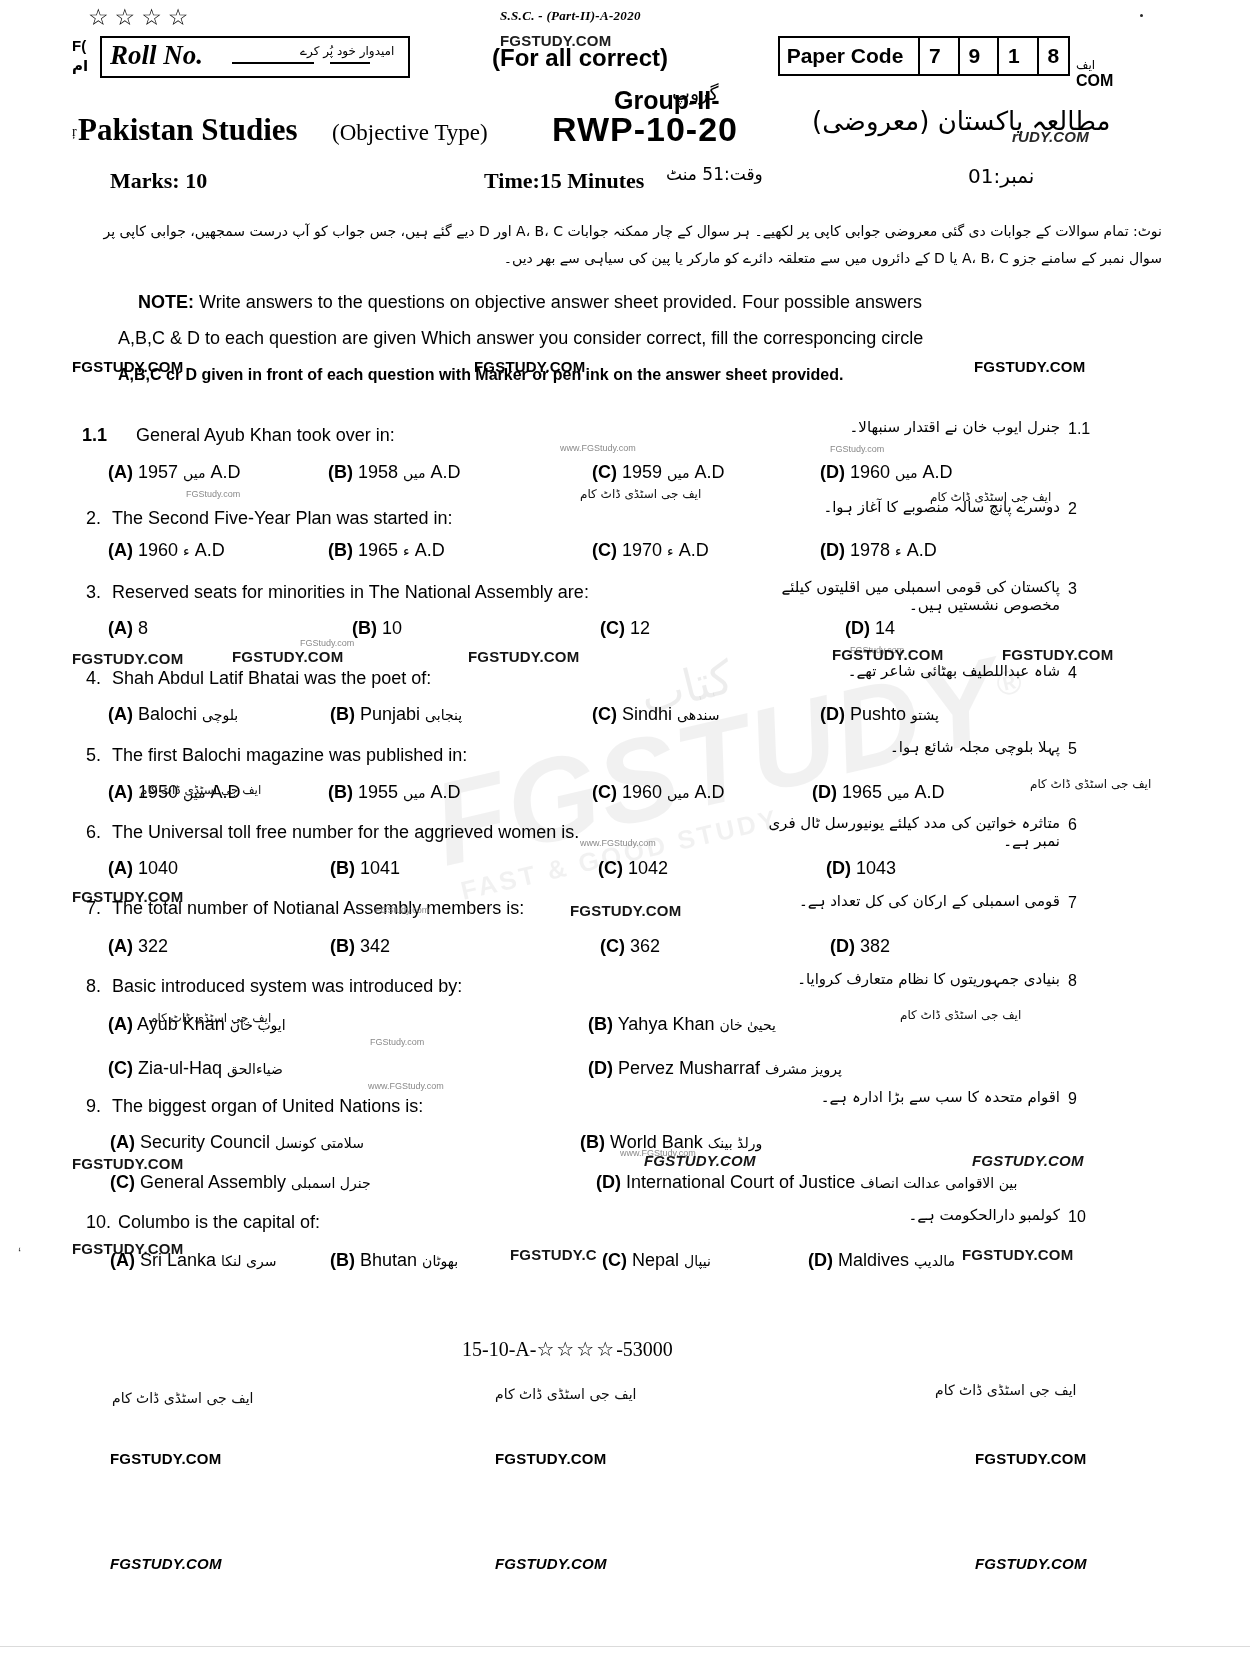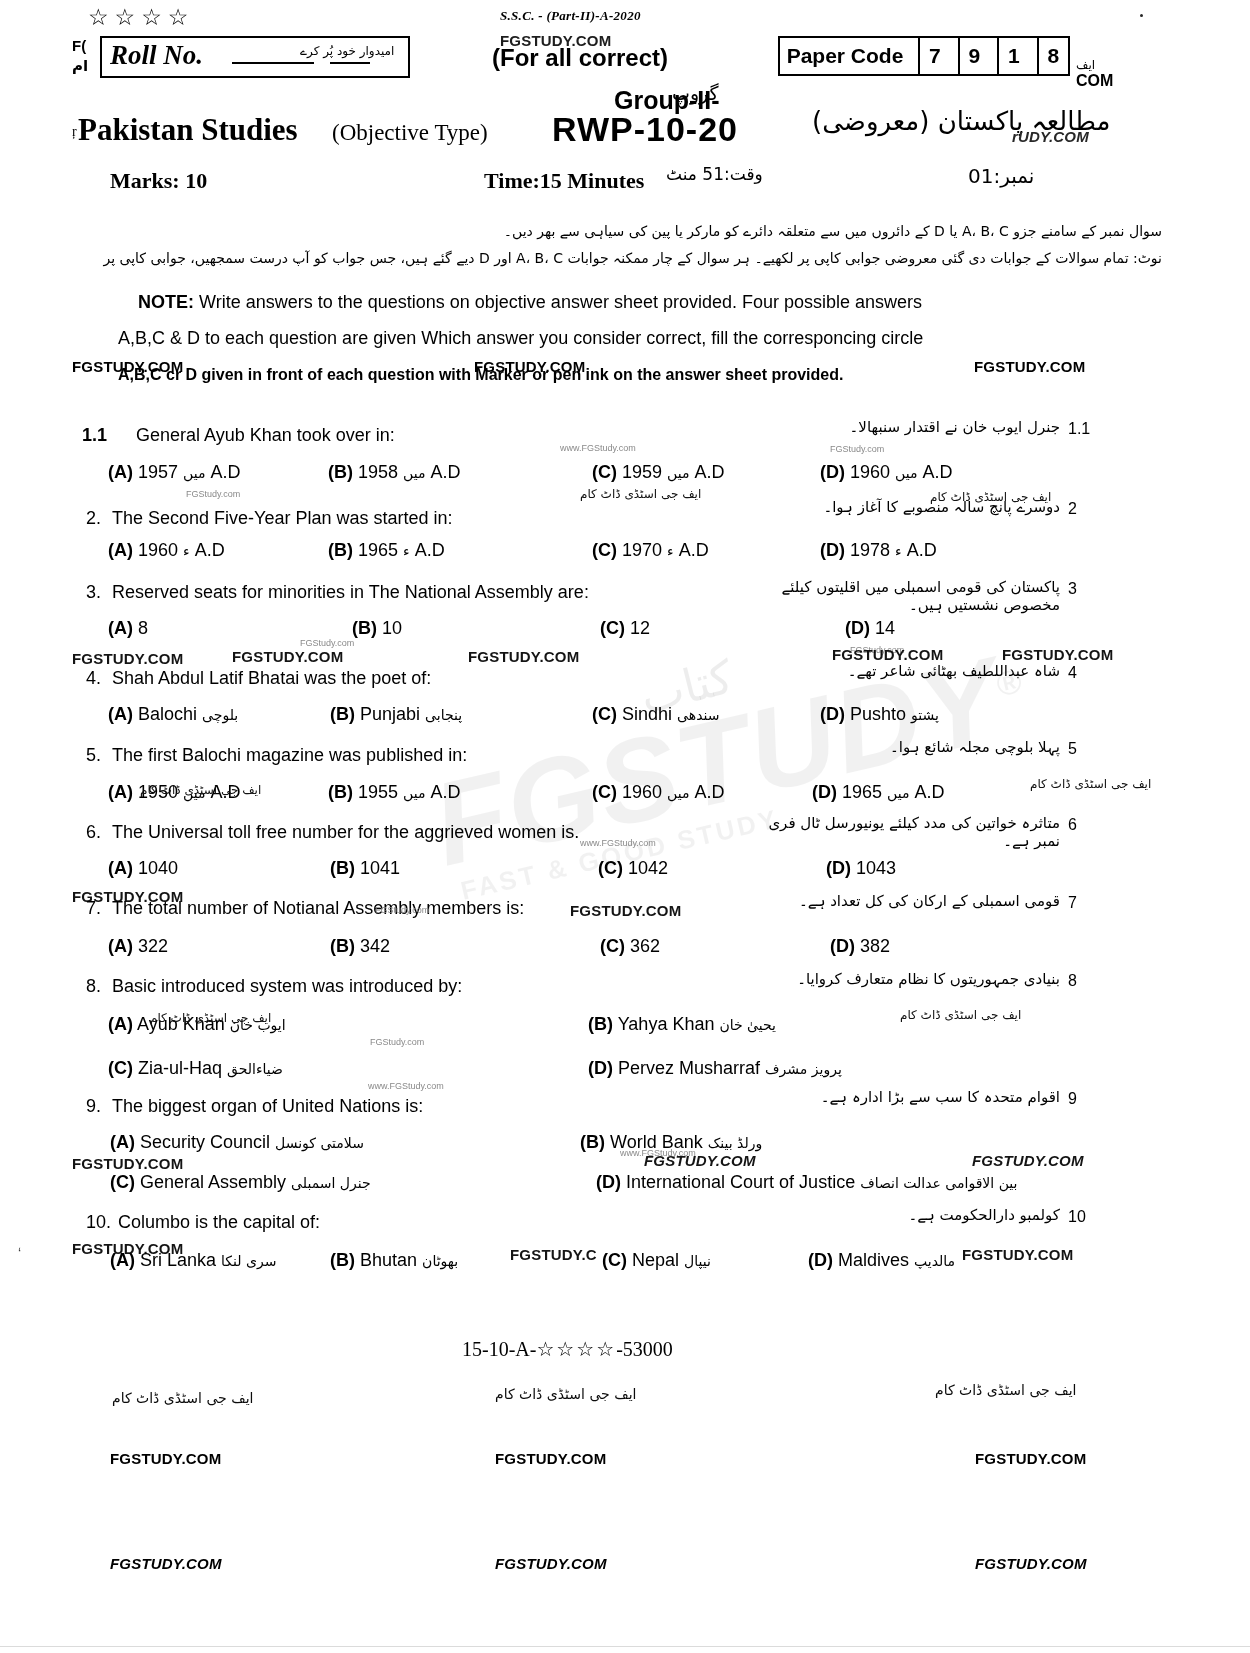--- a/index.html
+++ b/index.html
@@ -144,22 +144,22 @@
   <div class="abs serif" id="title-sub">(Objective Type)</div>
   <div class="abs urdu" id="urdu-title">مطالعہ پاکستان (معروضی)</div>
   <div class="abs wm-ital" id="wm-h2">rUDY.COM</div>
   <div class="abs urdu" id="urdu-marks">نمبر:10</div>
 
   <div class="abs serif" id="marks">Marks: 10</div>
   <div class="abs serif" id="time">Time:15 Minutes</div>
   <div class="abs urdu" id="time-urdu">وقت:15 منٹ</div>
 
   <div class="abs urdu" id="urdu-note-1">
+    <div>نوٹ: تمام سوالات کے جوابات دی گئی معروضی جوابی کاپی پر لکھیے۔ ہر سوال کے چار ممکنہ جوابات A، B، C اور D دیے گئے ہیں، جس جواب کو آپ درست سمجھیں، جوابی کاپی پر</div>
     <div>سوال نمبر کے سامنے جزو A، B، C یا D کے دائروں میں سے متعلقہ دائرے کو مارکر یا پین کی سیاہی سے بھر دیں۔</div>
-    <div>نوٹ: تمام سوالات کے جوابات دی گئی معروضی جوابی کاپی پر لکھیے۔ ہر سوال کے چار ممکنہ جوابات A، B، C اور D دیے گئے ہیں، جس جواب کو آپ درست سمجھیں، جوابی کاپی پر</div>
   </div>
 
   <div class="abs" id="note-en-1">
     <b>NOTE:</b>
     <span>Write answers to the questions on objective answer sheet provided. Four possible answers</span>
   </div>
   <div class="abs" id="note-en-2">A,B,C &amp; D to each question are given Which answer you consider correct, fill the corresponcing circle</div>
   <div class="abs" id="note-en-3">A,B,C cr D given in front of each question with Marker or pen ink on the answer sheet provided.</div>
 
   <div class="abs wm-plain" style="left:72px;top:358px;">FGSTUDY.COM</div>

